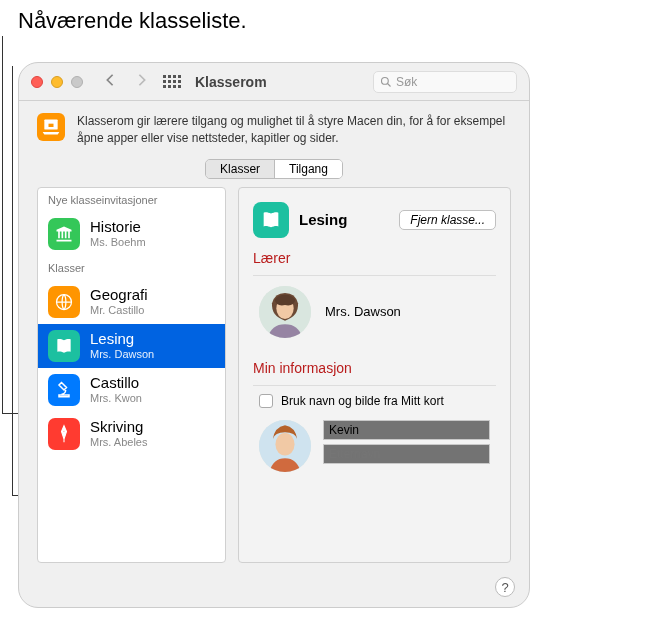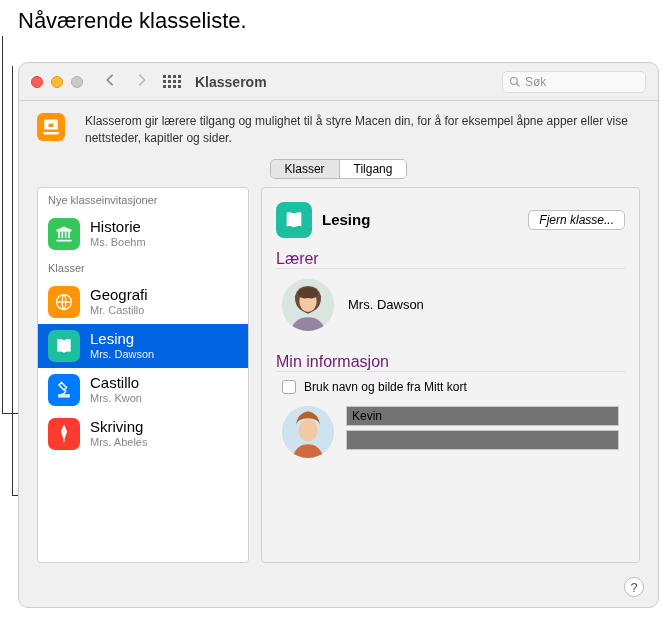--- a/index.html
+++ b/index.html
@@ -40,24 +40,24 @@
       top: 36px;
       left: 2px;
       width: 1px;
       height: 30px;
       background: #333;
     }
     .window {
       position: absolute;
       top: 62px;
       left: 18px;
-      width: 641px;
+      width: 512px;
       height: 546px;
       background: #f0f0f0;
-      border-radius: 10px;
+      border-radius: 20px;
       border: 1px solid #ccc;
       overflow: hidden;
     }
     .titlebar {
       height: 38px;
       display: flex;
       align-items: center;
       padding: 0 12px;
       border-bottom: 1px solid #d0d0d0;
     }
@@ -83,21 +83,21 @@
       align-items: center;
       padding: 0 6px;
       font-size: 12px;
       color: #999;
       gap: 4px;
     }
     .search svg { width: 12px; height: 12px; fill: #999; }
     .description {
       display: flex;
       padding: 12px 18px;
-      gap: 20px;
+      gap: 12px;
       font-size: 12px;
       color: #333;
       line-height: 1.4;
     }
     .app-icon {
       width: 28px; height: 28px;
       border-radius: 6px;
       background: #ff9500;
       flex-shrink: 0;
       display: flex;
@@ -190,24 +190,24 @@
       margin-left: auto;
       background: #fff;
       border: 1px solid #c0c0c0;
       border-radius: 5px;
       padding: 2px 10px;
       font-size: 12px;
       cursor: pointer;
       font-style: italic;
     }
     .section-label {
-      font-size: 16px;
-      color: #701a75;
+      font-size: 14px;
+      color: #b91c1c;
       margin-top: 12px;
-      padding-bottom: 0;
+      padding-bottom: 9px;
       border-bottom: 1px solid #ddd;
     }
     .teacher-row {
       display: flex;
       align-items: center;
       gap: 14px;
       padding: 10px 6px;
     }
     .avatar {
       width: 52px; height: 52px;

